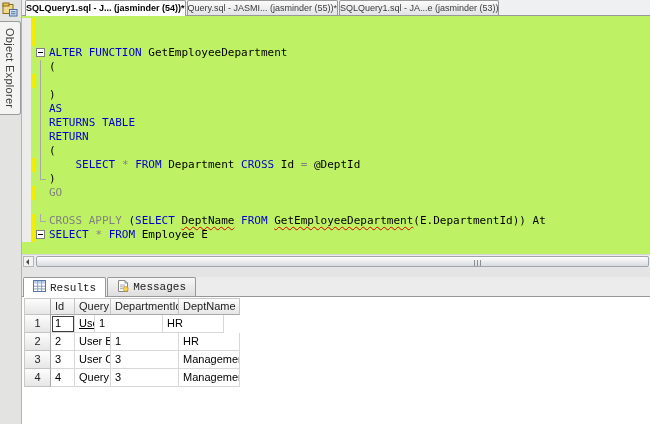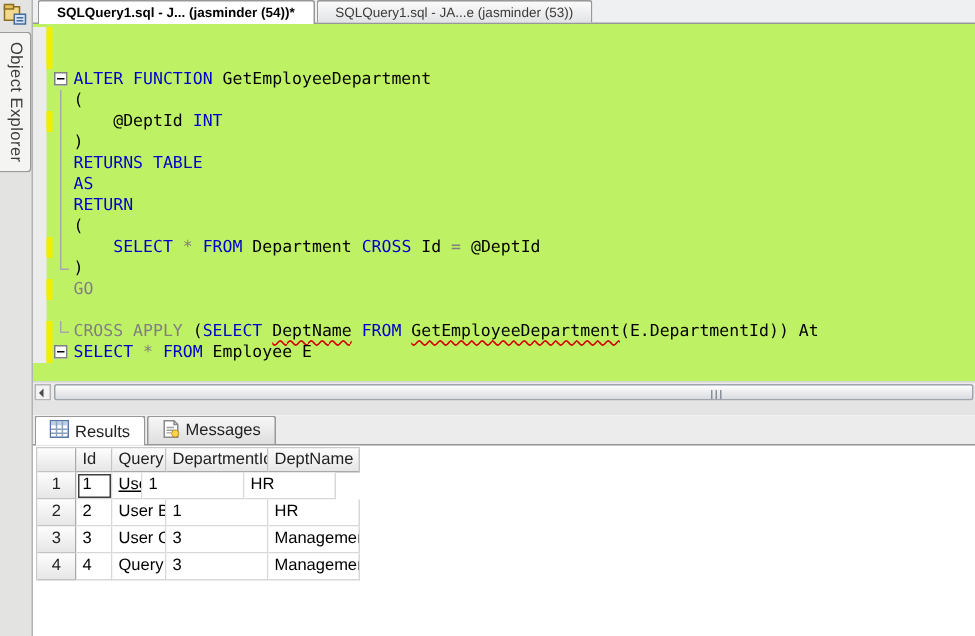--- a/index.html
+++ b/index.html
@@ -11,21 +11,21 @@
               border-right:1px solid #b3b3b3;z-index:3;}
   .oe-icon{position:absolute;left:2px;top:2px;width:16px;height:16px;}
   .oe-tab{position:absolute;left:0;top:21px;width:20px;height:92px;background:#f4f4f2;
           border:1px solid #9b9b9b;border-left:none;border-radius:0 3px 3px 0;
           writing-mode:vertical-rl;font-size:11px;color:#3c3c3c;
           display:flex;align-items:center;justify-content:center;letter-spacing:.3px;}
 
   
   .tabstrip{position:absolute;left:22px;top:0;right:0;height:15px;background:#eef0f1;
             border-bottom:1px solid #989898;display:flex;align-items:flex-end;padding-left:3px;z-index:2;}
-  .doc-tab{height:14px;line-height:14px;padding:0 12px;margin-right:1px;font-size:9px;color:#3a3a3a;
+  .doc-tab{height:14px;line-height:14px;padding:0 0;margin-right:1px;font-size:9px;color:#3a3a3a;
            background:linear-gradient(#fbfbfb,#e2e3e5);border:1px solid #989898;border-bottom:none;
            border-radius:2px 2px 0 0;white-space:nowrap;overflow:hidden;cursor:default;}
   .doc-tab.active{background:#fff;font-weight:bold;color:#000;height:15px;margin-bottom:-1px;z-index:4;position:relative;}
 
   
   .editor{position:absolute;left:22px;top:16px;right:0;height:238px;background:#bef264;padding-top:2px;
           overflow:hidden;cursor:text;}
   .code-line{display:flex;align-items:stretch;height:14px;}
   .ind-margin{width:9px;background:#ececec;flex:none;}
   .change-bar{width:4px;flex:none;}
@@ -55,21 +55,21 @@
             background:linear-gradient(#fefefe,#d9dbdf);border:1px solid #9fa5ad;border-radius:2px;}
   .hs-grip{position:absolute;left:437px;top:3px;width:1px;height:6px;background:#8a8f96;
            box-shadow:3px 0 0 #8a8f96,6px 0 0 #8a8f96;}
 
   
   .splitter{position:absolute;left:22px;right:0;top:267px;height:10px;background:#e4e4e4;}
 
   
   .results{position:absolute;left:22px;right:0;top:277px;bottom:0;background:#fff;}
   .res-tabs{height:19px;background:#ececec;border-bottom:1px solid #989898;display:flex;
-            align-items:flex-end;padding-left:1px;}
+            align-items:flex-end;padding-left:1px;font-family:Liberation Mono, monospace;}
   .res-tab{display:flex;align-items:center;gap:4px;height:18px;padding:0 9px;font-size:11px;color:#222;
            background:linear-gradient(#f7f7f7,#dedede);border:1px solid #989898;border-bottom:none;
            border-radius:2px 2px 0 0;margin-right:1px;}
   .res-tab.active{background:#fff;margin-bottom:-1px;height:19px;z-index:2;position:relative;}
   .res-body{position:relative;}
   .rgrid{position:absolute;left:2px;top:1px;border-left:1px solid #c9c9c9;border-top:1px solid #c9c9c9;}
   .grow{display:flex;}
   .gcell{box-sizing:border-box;height:18px;line-height:17px;padding:0 4px;font-size:11px;color:#000;
          background:#fff;border-right:1px solid #d8d8d8;border-bottom:1px solid #d8d8d8;
          overflow:hidden;white-space:nowrap;}
@@ -93,20 +93,21 @@
         <path d="M9 9.8h4.5M9 11.8h4.5" stroke="#4a6b9a" stroke-width="1" fill="none"></path>
       </svg>
     </span>
     <div class="oe-tab">
       <span>Object Explorer</span>
     </div>
   </div>
 
   <div class="tabstrip" id="tabstrip">
       <div class="doc-tab active">SQLQuery1.sql - J... (jasminder (54))*</div>
+      <div class="doc-tab">Query.sql - JASMI... (jasminder (55))*</div>
       <div class="doc-tab">SQLQuery1.sql - JA...e (jasminder (53))</div>
     </div>
 
   <div class="editor" id="editor">
       <div class="code-line">
         <div class="ind-margin"></div>
         <div class="change-bar changed"></div>
         <div class="fold-cell"></div>
         <span class="code-text"></span>
       </div>
@@ -127,39 +128,38 @@
       <div class="code-line">
         <div class="ind-margin"></div>
         <div class="change-bar"></div>
         <div class="fold-cell fold-line"></div>
         <span class="code-text"><span class="tok-id">(</span></span>
       </div>
       <div class="code-line">
         <div class="ind-margin"></div>
         <div class="change-bar changed"></div>
         <div class="fold-cell fold-line"></div>
-        <span class="code-text"><span class="tok-id">    @DeptId </span><span class="tok-kw">INT</span></span>
       </div>
       <div class="code-line">
         <div class="ind-margin"></div>
         <div class="change-bar"></div>
         <div class="fold-cell fold-line"></div>
         <span class="code-text"><span class="tok-id">)</span></span>
       </div>
       <div class="code-line">
         <div class="ind-margin"></div>
         <div class="change-bar"></div>
         <div class="fold-cell fold-line"></div>
+        <span class="code-text"><span class="tok-kw">AS</span></span>
+      </div>
+      <div class="code-line">
+        <div class="ind-margin"></div>
+        <div class="change-bar"></div>
+        <div class="fold-cell fold-line"></div>
         <span class="code-text"><span class="tok-kw">RETURNS TABLE</span></span>
-      </div>
-      <div class="code-line">
-        <div class="ind-margin"></div>
-        <div class="change-bar"></div>
-        <div class="fold-cell fold-line"></div>
-        <span class="code-text"><span class="tok-kw">AS</span></span>
       </div>
       <div class="code-line">
         <div class="ind-margin"></div>
         <div class="change-bar"></div>
         <div class="fold-cell fold-line"></div>
         <span class="code-text"><span class="tok-kw">RETURN</span></span>
       </div>
       <div class="code-line">
         <div class="ind-margin"></div>
         <div class="change-bar"></div>

